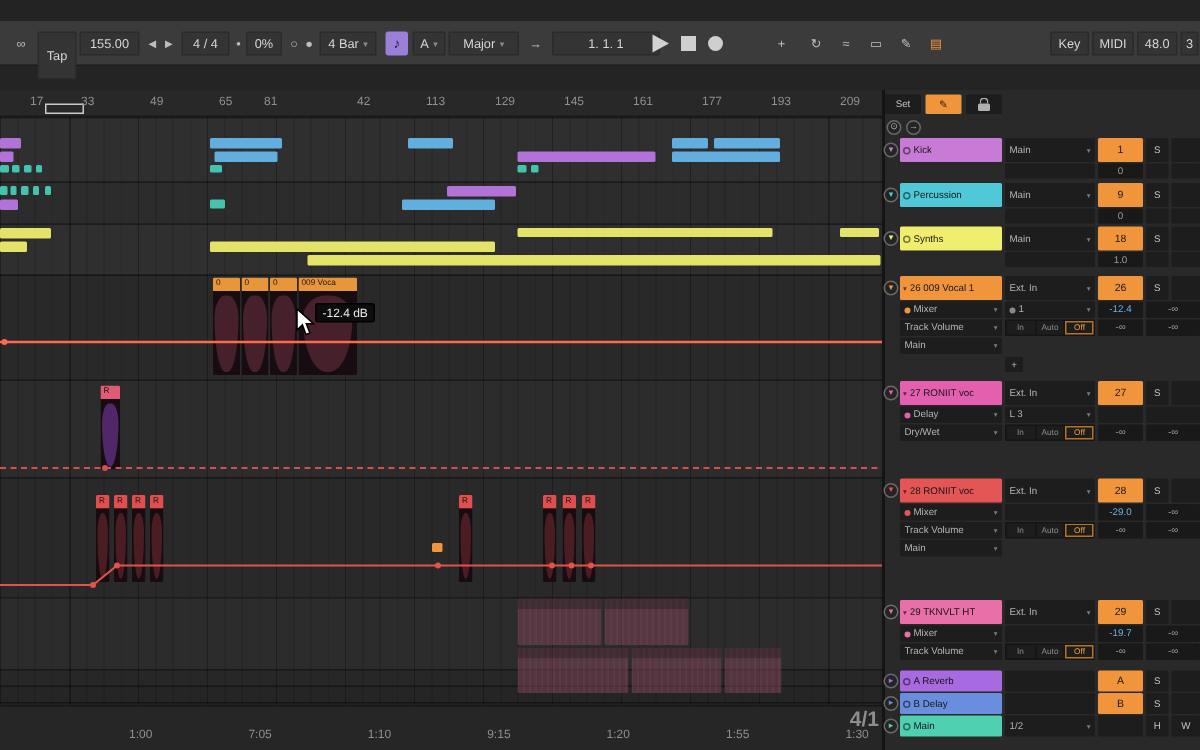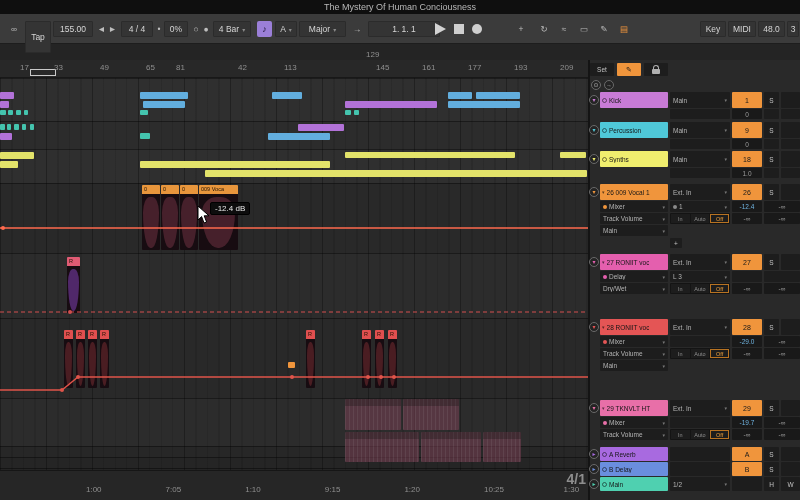--- a/index.html
+++ b/index.html
@@ -80,21 +80,20 @@
   .lockbody{width:8px;height:5px;background:#b0b0b0;border-radius:1px;}
   
   #tooltip{position:absolute;left:210px;top:202px;z-index:6;background:#0d0d0d;
            border:1px solid #000;color:#e8e8e8;font-size:8px;padding:1px 4px;border-radius:2px;}
   #cursor{position:absolute;left:197px;top:205px;z-index:7;}
 </style>
 </head>
 <body>
 
 <div id="stage">
-  <div id="titlebar" class="band">The Mystery Of Human Conciousness</div>
   <div id="transportband" class="band"></div>
   <div id="midband" class="band"></div>
   <div id="rulerband" class="band"></div>
   <div id="gridov" class="band"></div>
   <div id="loopbrace"></div>
   <div id="brulerband" class="band"></div>
   <div id="panelbg" class="band"></div>
   <div id="gridlabel">4/1</div>
   <div id="tooltip">-12.4 dB</div>
   <div id="cursor">
@@ -146,32 +145,32 @@
     <div class="titem t-btn" style="left: 728px; top: 21px; width: 28px; height: 16px;">MIDI</div>
     <div class="titem t-val" style="left: 758px; top: 21px; width: 27px; height: 16px;">48.0</div>
     <div class="titem t-val" style="left: 787px; top: 21px; width: 12px; height: 16px;">3</div>
     <div class="rlabel" style="left: 20px; top: 63px;">17</div>
     <div class="rlabel" style="left: 54px; top: 63px;">33</div>
     <div class="rlabel" style="left: 100px; top: 63px;">49</div>
     <div class="rlabel" style="left: 146px; top: 63px;">65</div>
     <div class="rlabel" style="left: 176px; top: 63px;">81</div>
     <div class="rlabel" style="left: 238px; top: 63px;">42</div>
     <div class="rlabel" style="left: 284px; top: 63px;">113</div>
-    <div class="rlabel" style="left: 330px; top: 50px; margin-left: 36px;">129</div>
+    <div class="rlabel" style="left: 330px; top: 63px;">129</div>
     <div class="rlabel" style="left: 376px; top: 63px;">145</div>
     <div class="rlabel" style="left: 422px; top: 63px;">161</div>
     <div class="rlabel" style="left: 468px; top: 63px;">177</div>
     <div class="rlabel" style="left: 514px; top: 63px;">193</div>
     <div class="rlabel" style="left: 560px; top: 63px;">209</div>
     <div class="blabel" style="left: 86px; top: 485px;">1:00</div>
     <div class="blabel" style="left: 165.6px; top: 485px;">7:05</div>
     <div class="blabel" style="left: 245.2px; top: 485px;">1:10</div>
     <div class="blabel" style="left: 324.8px; top: 485px;">9:15</div>
     <div class="blabel" style="left: 404.4px; top: 485px;">1:20</div>
-    <div class="blabel" style="left: 484px; top: 485px;">10:25</div>
+    <div class="blabel" style="left: 484px; top: 485px;">1:55</div>
     <div class="blabel" style="left: 563.6px; top: 485px;">1:30</div>
     <div class="lane" style="left: 0px; top: 78px; width: 588px; height: 43px; background: rgb(47, 47, 47);"></div>
     <div class="lane" style="left: 0px; top: 121px; width: 588px; height: 28px; background: rgb(44, 44, 44);"></div>
     <div class="lane" style="left: 0px; top: 149px; width: 588px; height: 34px; background: rgb(47, 47, 47);"></div>
     <div class="lane" style="left: 0px; top: 183px; width: 588px; height: 70px; background: rgb(41, 41, 41);"></div>
     <div class="lane" style="left: 0px; top: 253px; width: 588px; height: 65px; background: rgb(44, 44, 44);"></div>
     <div class="lane" style="left: 0px; top: 318px; width: 588px; height: 80px; background: rgb(41, 41, 41);"></div>
     <div class="lane" style="left: 0px; top: 398px; width: 588px; height: 48px; background: rgb(44, 44, 44);"></div>
     <div class="lane" style="left: 0px; top: 446px; width: 588px; height: 11px; background: rgb(39, 39, 39);"></div>
     <div class="lane" style="left: 0px; top: 457px; width: 588px; height: 11px; background: rgb(37, 37, 37);"></div>

